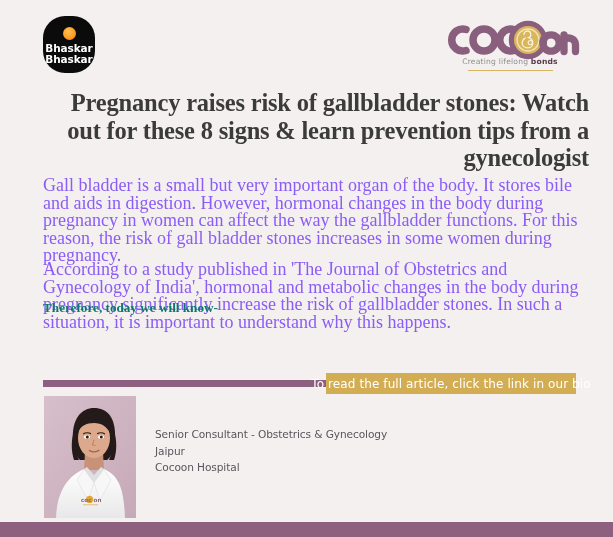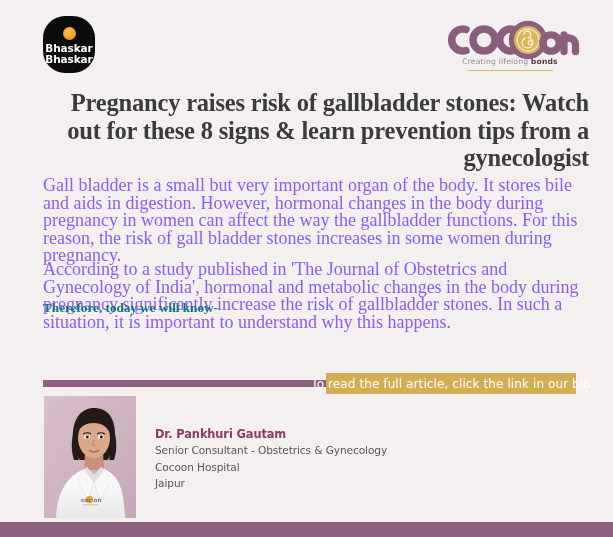--- a/index.html
+++ b/index.html
@@ -301,19 +301,18 @@
     <g transform="translate(37,100)">
       <circle cx="8.6" cy="3.4" r="3.6" fill="#e0a83c"></circle>
       <text x="0" y="6" font-family="DejaVu Sans, sans-serif" font-size="5.6" font-weight="bold" fill="#8a5f7e">coc</text>
       <text x="12.6" y="6" font-family="DejaVu Sans, sans-serif" font-size="5.6" font-weight="bold" fill="#8a5f7e">on</text>
       <rect x="2" y="8.4" width="15" height="0.8" fill="#d9b55c"></rect>
     </g>
   </svg>
 </div>
 
 <div class="doctor-info">
-  <div class="doc-name">Dr. Pankhuri Gautam</div>
   <div class="doc-line">Senior Consultant - Obstetrics &amp; Gynecology</div>
+  <div class="doc-line">Jaipur</div>
   <div class="doc-line">Cocoon Hospital</div>
-  <div class="doc-line">Jaipur</div>
 </div>
 
 <div class="footer-bar"></div>
 
 </body></html>

